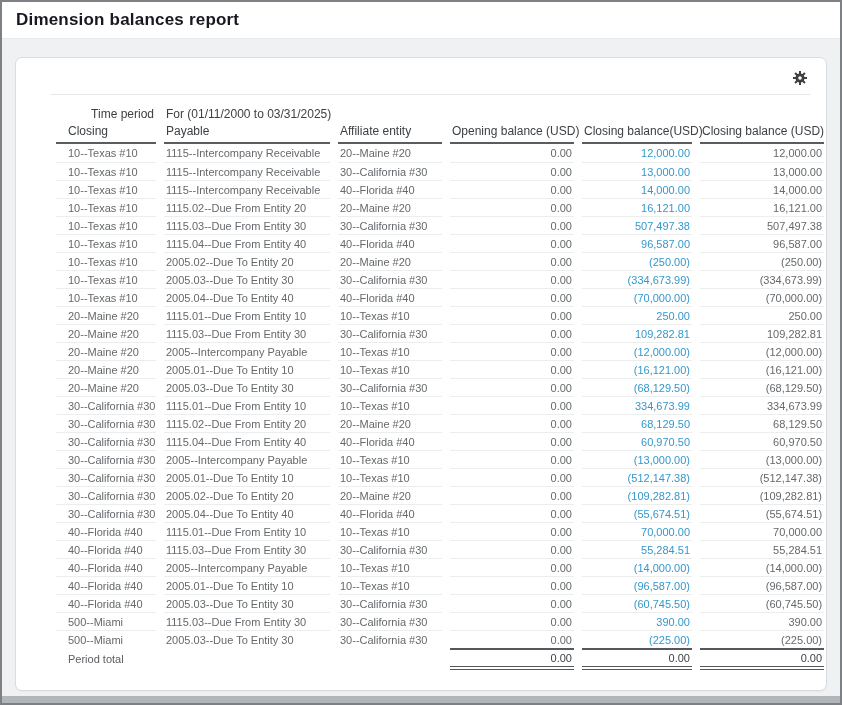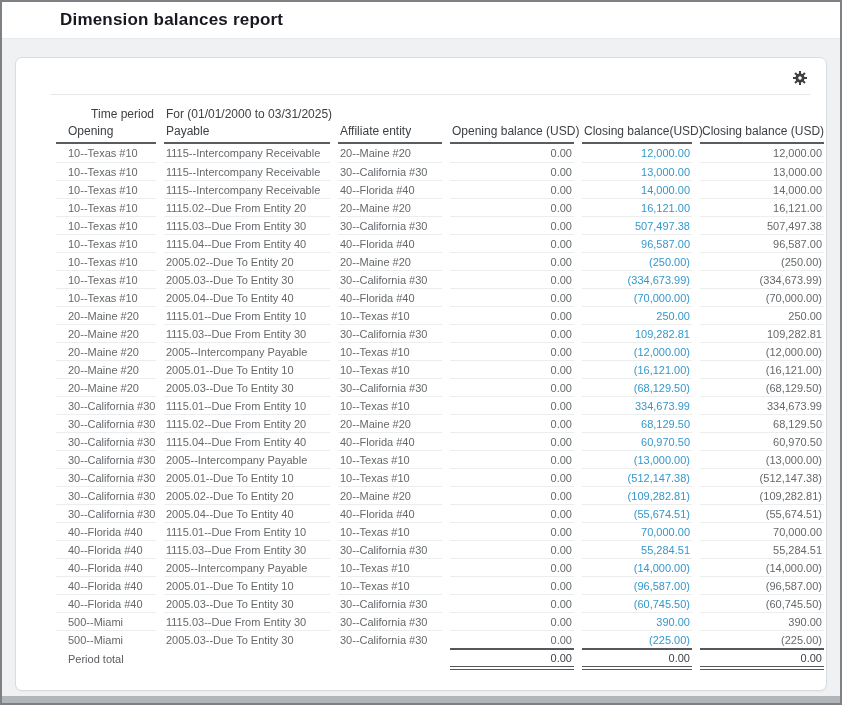--- a/index.html
+++ b/index.html
@@ -21,21 +21,20 @@
     flex: 0 0 auto;
     display: flex; align-items: center;
     padding: 0 14px;
     border-bottom: 1px solid #e7e9ea;
   }
   .title-bar h1 {
     font-size: 17px;
     font-weight: bold;
     color: #17191e;
     letter-spacing: .2px;
-    margin-left: 44px;
   }
   .content {
     flex: 1 1 auto;
     padding: 18px 13px 0 13px;
     overflow: hidden;
   }
   .card {
     background: #ffffff;
     border: 1px solid #d9dde0;
     border-radius: 7px;
@@ -171,24 +170,24 @@
           <col class="c-loc">
             <col class="c-acct">
             <col class="c-aff">
           <col class="c-open">
             <col class="c-per">
             <col class="c-close">
         </colgroup>
         <thead>
           <tr class="period-row">
             <td class="right">Time period</td>
-            <td colspan="5">For (01/01/2000 to 03/31/2025)</td>
+            <td colspan="5">For (01/11/2000 to 03/31/2025)</td>
           </tr>
           <tr class="head-row">
-            <th>Opening</th>
+            <th>Closing</th>
             <th>Payable</th>
             <th>Affiliate entity</th>
             <th class="num">Opening balance (USD)</th>
             <th class="num">Closing balance(USD)</th>
             <th class="num">Closing balance (USD)</th>
           </tr>
         </thead>
         <tbody id="report-body">
   <tr>
     <td>10--Texas #10</td>

